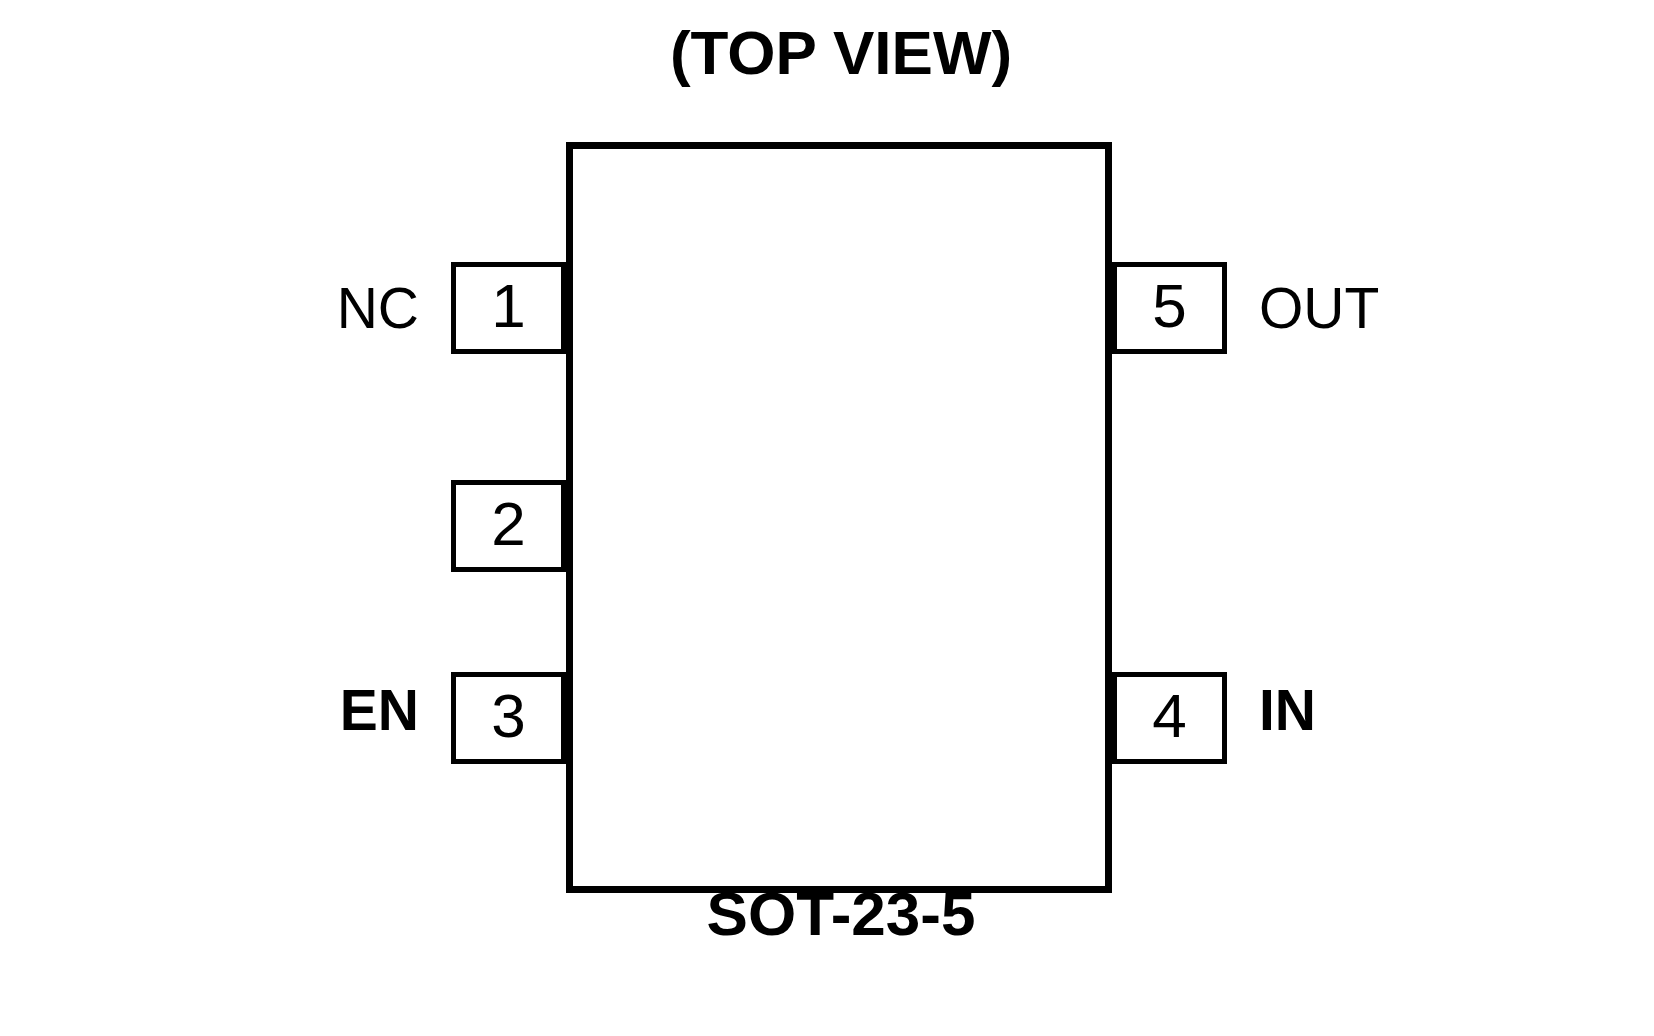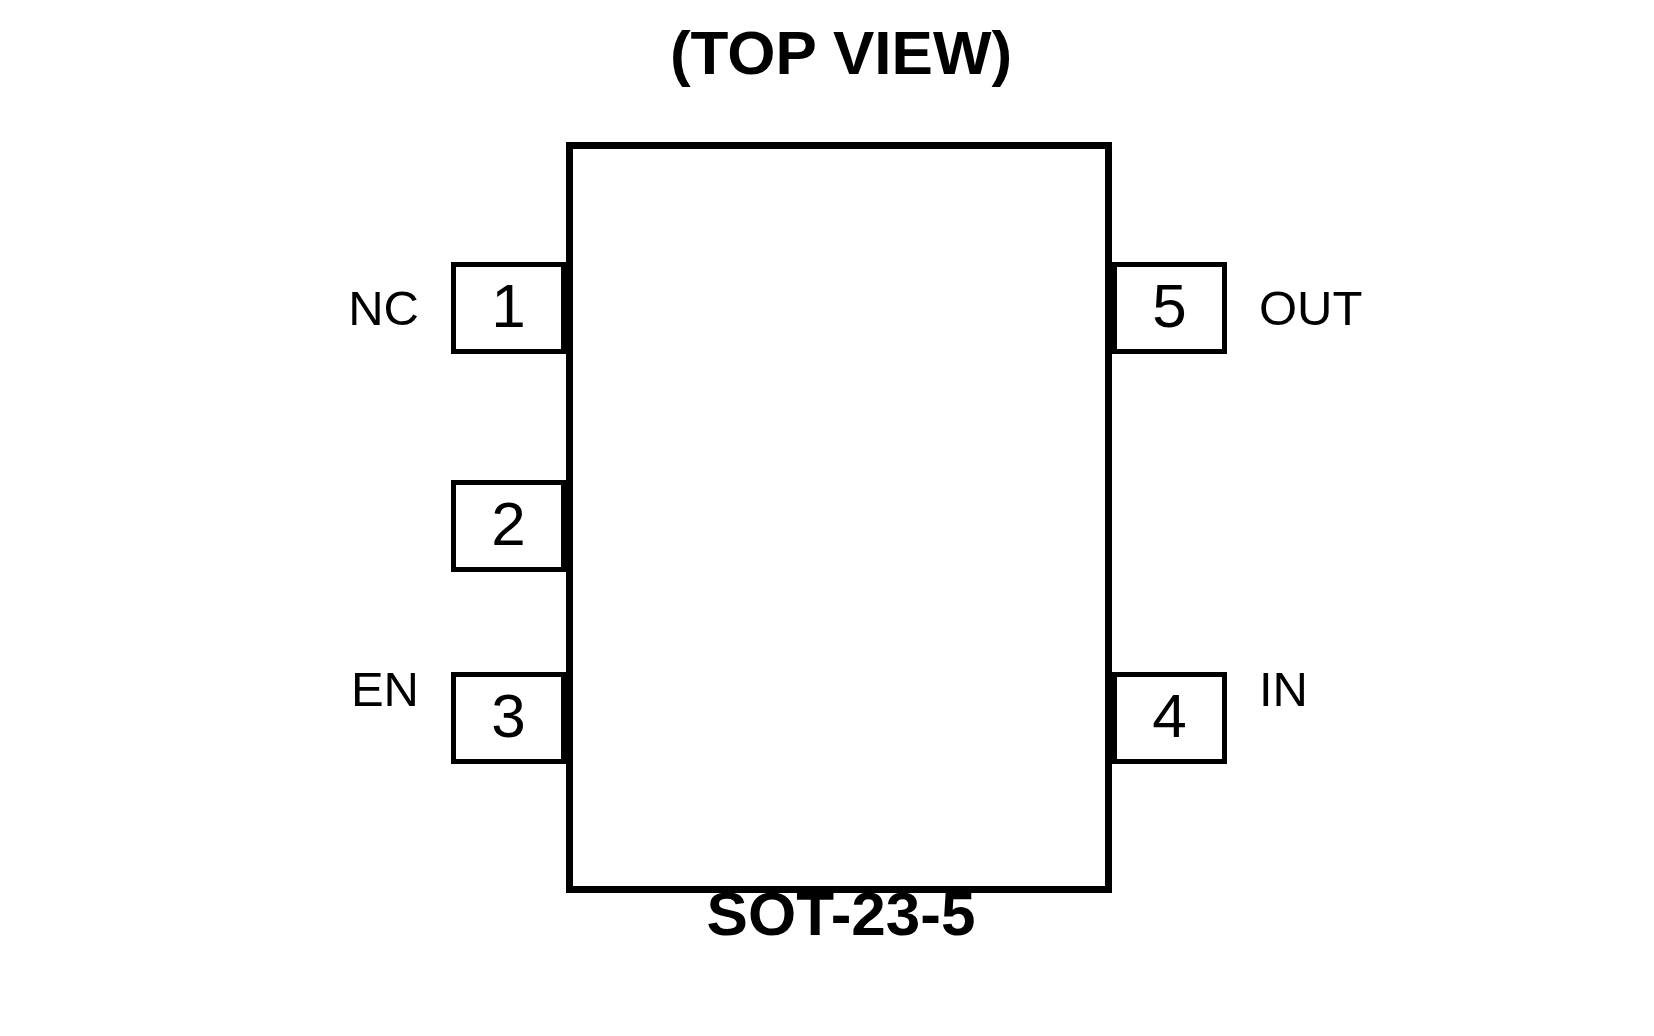--- a/index.html
+++ b/index.html
@@ -78,21 +78,21 @@
     font-size: 62px;
     font-weight: normal;
     line-height: 1;
     position: relative;
     top: -2px;
   }
 
   
   .pin-name {
     position: absolute;
-    font-size: 49px;
+    font-size: 57px;
     font-weight: normal;
     line-height: 1;
     white-space: nowrap;
     z-index: 4;
   }
   .pin-name.left {
     right: 1249px;          
     text-align: right;
   }
   .pin-name.right {
@@ -101,21 +101,21 @@
   }
 
   
   .row-1 { top: 262px; }
   .row-2 { top: 480px; }
   .row-3 { top: 672px; }
 
   
   .lbl-1 { top: 262px; }
   .lbl-2 { top: 480px; }
-  .lbl-3 { top: 643px; }
+  .lbl-3 { top: 664px; font-weight: bold; }
   .pin-name { height: 92px; display: flex; align-items: center; }
 </style>
 </head>
 <body>
 
 <div id="canvas">
 
   <div class="title-top">(TOP VIEW)</div>
 
   <div class="pkg-body"></div>

